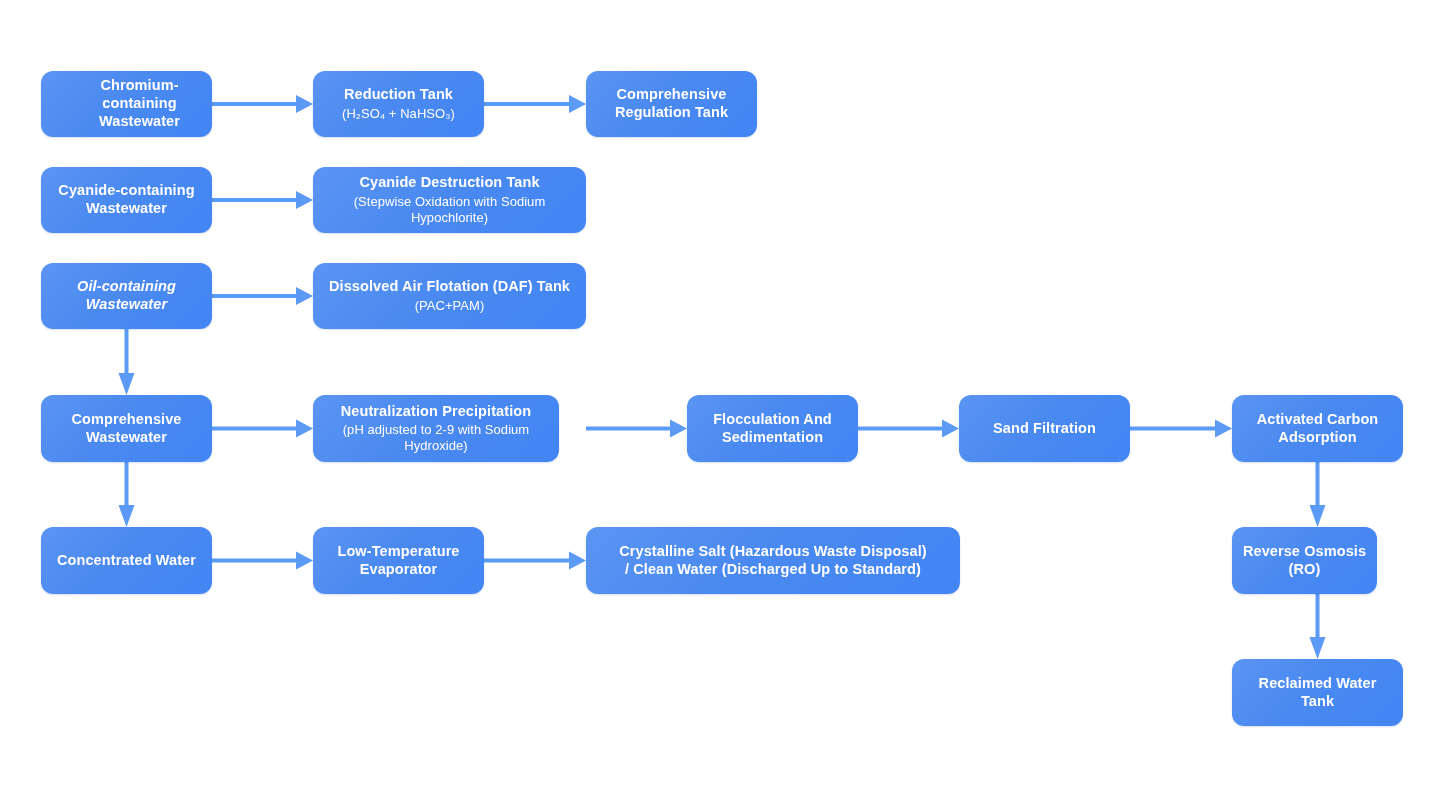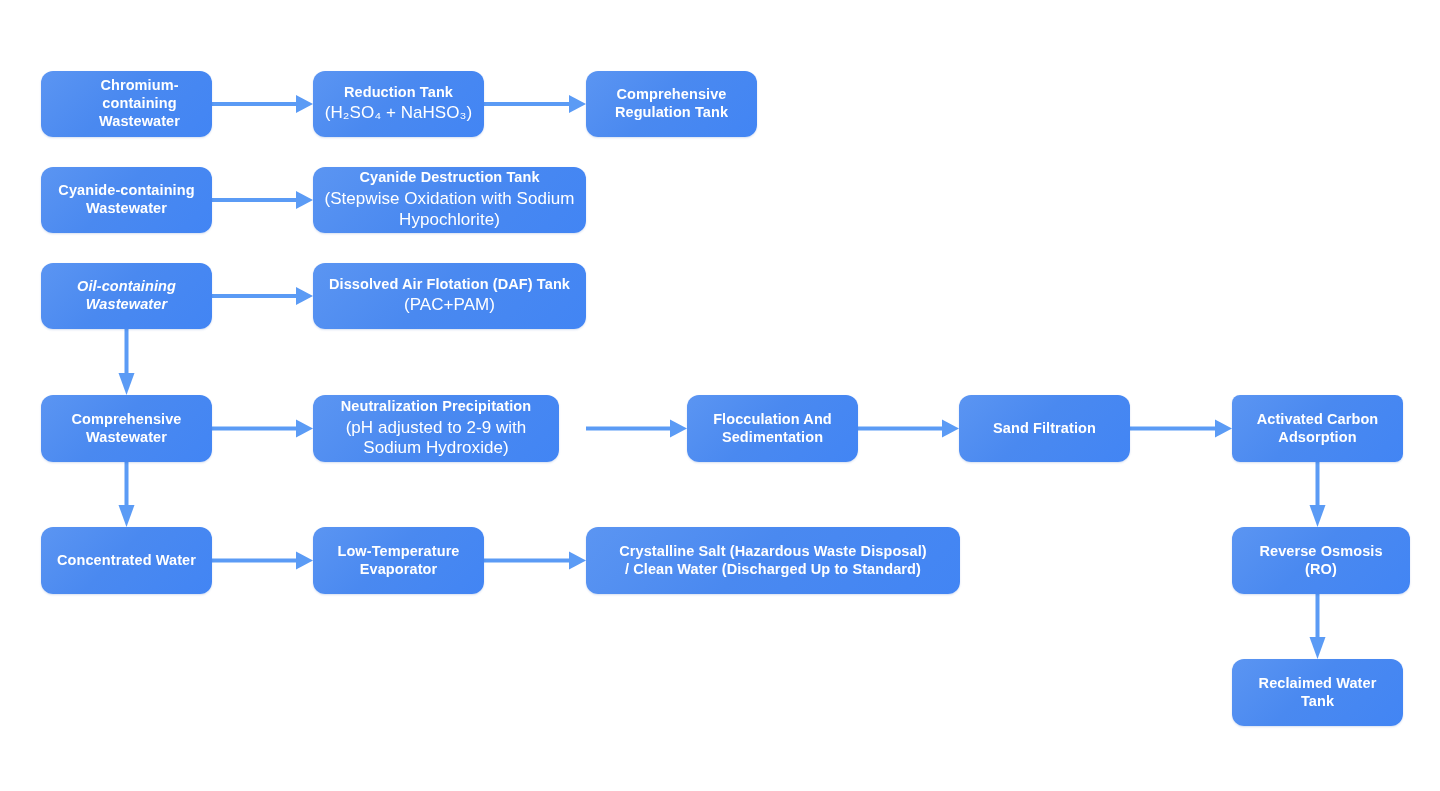--- a/index.html
+++ b/index.html
@@ -40,21 +40,21 @@
     padding: 4px 10px;
     line-height: 1.22;
   }
   .node .title {
     font-size: 14.5px;
     font-weight: bold;
     letter-spacing: 0.1px;
     white-space: pre-line;
   }
   .node .sub {
-    font-size: 17px;
+    font-size: 13px;
     font-weight: normal;
     margin-top: 2px;
     letter-spacing: 0.05px;
     white-space: pre-line;
   }
   .node.wide .title { font-size: 14.5px; }
 
   
   #edges {
     position: absolute;
@@ -163,35 +163,35 @@
         <div class="title">Neutralization Precipitation</div>
         <div class="sub">(pH adjusted to 2-9 with Sodium Hydroxide)</div>
       </div>
       <div class="node" style="left: 687px; top: 395px; width: 171px; height: 67px; align-items: center;">
         <div class="title">Flocculation And
 Sedimentation</div>
       </div>
       <div class="node" style="left: 959px; top: 395px; width: 171px; height: 67px;">
         <div class="title">Sand Filtration</div>
       </div>
-      <div class="node" style="left: 1232px; top: 395px; width: 171px; height: 67px; border-radius: 8px;">
+      <div class="node" style="left: 1232px; top: 395px; width: 171px; height: 67px;">
         <div class="title">Activated Carbon
 Adsorption</div>
       </div>
       <div class="node" style="left: 41px; top: 527px; width: 171px; height: 67px;">
         <div class="title">Concentrated Water</div>
       </div>
       <div class="node" style="left: 313px; top: 527px; width: 171px; height: 67px;">
         <div class="title">Low-Temperature
 Evaporator</div>
       </div>
       <div class="node wide" style="left: 586px; top: 527px; width: 374px; height: 67px;">
         <div class="title">Crystalline Salt (Hazardous Waste Disposal)
 / Clean Water (Discharged Up to Standard)</div>
       </div>
-      <div class="node" style="left: 1232px; top: 527px; width: 178px; height: 67px;">
+      <div class="node" style="left: 1232px; top: 527px; width: 145px; height: 67px;">
         <div class="title">Reverse Osmosis (RO)</div>
       </div>
       <div class="node" style="left: 1232px; top: 659px; width: 171px; height: 67px;">
         <div class="title">Reclaimed Water Tank</div>
       </div>
     </div>
 </div>
 
 </body></html>

